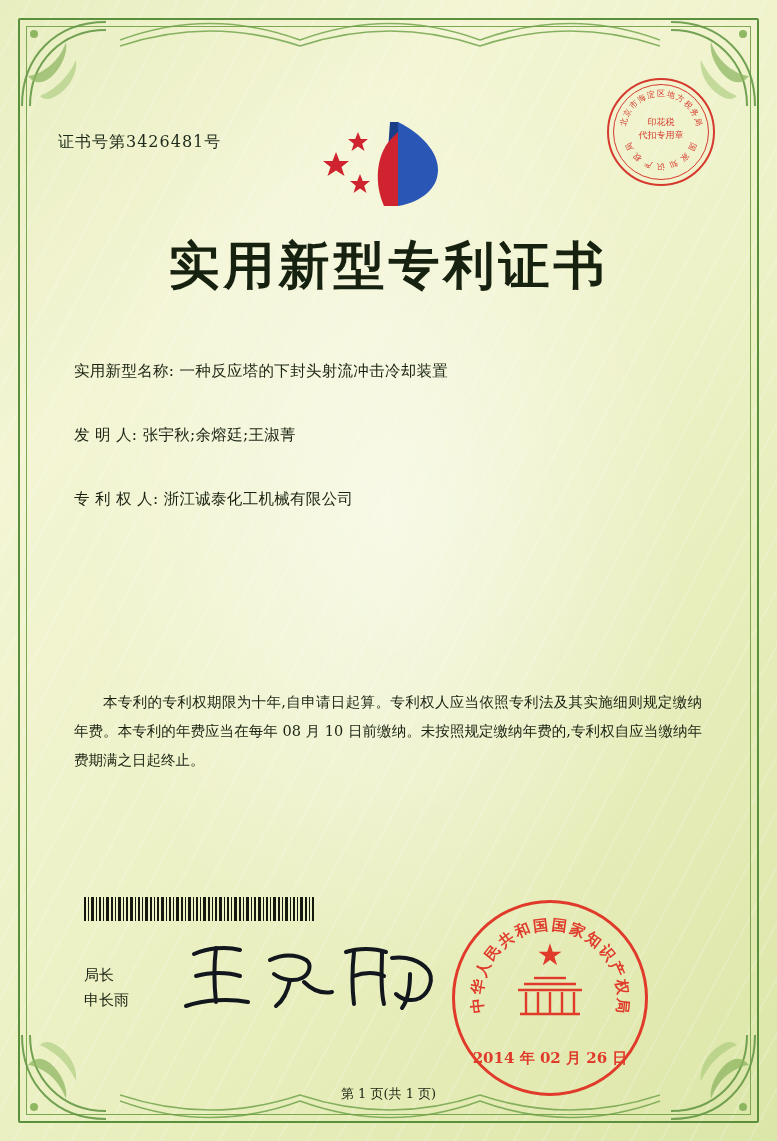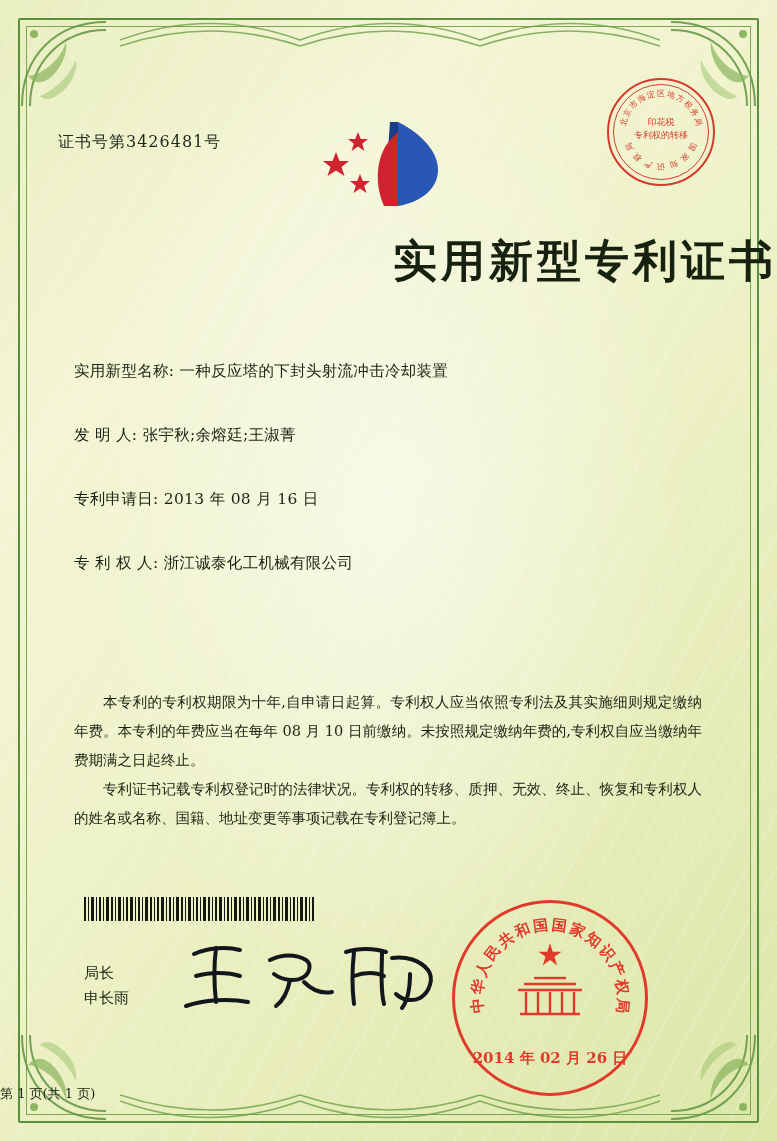--- a/index.html
+++ b/index.html
@@ -129,22 +129,22 @@
     color: #d63a2f;
     font-size: 9px;
     line-height: 13px;
     font-family: "DejaVu Sans", sans-serif;
   }
 
   .title {
     position: absolute;
     left: 0; right: 0;
     top: 232px;
-    text-align: right;
-    font-size: 44px;
+    text-align: center;
+    font-size: 51px;
     font-weight: bold;
     letter-spacing: 4px;
     color: #17210f;
     font-family: "DejaVu Serif", serif;
   }
 
   .fields {
     position: absolute;
     left: 74px;
     top: 350px;
@@ -189,21 +189,21 @@
     height: 24px;
   }
 
   .director-block {
     position: absolute;
     left: 84px;
     top: 962px;
     font-size: 15px;
     line-height: 25px;
     color: #1a2312;
-    font-family: Liberation Mono, monospace;
+    font-family: Liberation Sans, sans-serif;
   }
 
   .signature {
     position: absolute;
     left: 178px;
     top: 930px;
     width: 260px;
     height: 90px;
   }
 
@@ -255,20 +255,21 @@
     color: #e03a2a;
     font-size: 15px;
     font-weight: bold;
     font-family: "DejaVu Serif", serif;
   }
 
   .page-footer {
     position: absolute;
     left: 0; right: 0;
     bottom: 38px;
+    text-align: center;
     font-size: 13px;
     color: #1a2312;
     font-family: "DejaVu Serif", serif;
   }
 </style>
 </head>
 <body>
 
 <div class="page">
 
@@ -349,45 +350,43 @@
         <span style="font-size: 8px; transform: rotate(-15deg) translate(-50%, -44px);">淀</span>
         <span style="font-size: 8px; transform: rotate(0deg) translate(-50%, -44px);">区</span>
         <span style="font-size: 8px; transform: rotate(15deg) translate(-50%, -44px);">地</span>
         <span style="font-size: 8px; transform: rotate(30deg) translate(-50%, -44px);">方</span>
         <span style="font-size: 8px; transform: rotate(45deg) translate(-50%, -44px);">税</span>
         <span style="font-size: 8px; transform: rotate(60deg) translate(-50%, -44px);">务</span>
         <span style="font-size: 8px; transform: rotate(75deg) translate(-50%, -44px);">局</span>
       </div>
     <div class="center-lines">
       <div>印花税</div>
-      <div>专利权的转移</div>
+      <div>代扣专用章</div>
     </div>
     <div class="circ-text" id="topStampArcInner">
         <span style="font-size: 8px; transform: rotate(115deg) translate(-50%, -40px);">国</span>
         <span style="font-size: 8px; transform: rotate(136.667deg) translate(-50%, -40px);">家</span>
         <span style="font-size: 8px; transform: rotate(158.333deg) translate(-50%, -40px);">知</span>
         <span style="font-size: 8px; transform: rotate(180deg) translate(-50%, -40px);">识</span>
         <span style="font-size: 8px; transform: rotate(201.667deg) translate(-50%, -40px);">产</span>
         <span style="font-size: 8px; transform: rotate(223.333deg) translate(-50%, -40px);">权</span>
         <span style="font-size: 8px; transform: rotate(245deg) translate(-50%, -40px);">局</span>
       </div>
   </div>
 
   <div class="title">实用新型专利证书</div>
 
   <div class="fields" id="fields">
       <div class="field-row"><span class="field-label">实用新型名称:</span> <span class="field-value">一种反应塔的下封头射流冲击冷却装置</span></div>
       <div class="field-row"><span class="field-label">发 明 人:</span> <span class="field-value">张宇秋;余熔廷;王淑菁</span></div>
-      <div class="field-row"><span class="field-label">专利申请日:</span> <span class="field-value">2013 年 08 月 16 日</span></div>
       <div class="field-row"><span class="field-label">专 利 权 人:</span> <span class="field-value">浙江诚泰化工机械有限公司</span></div>
     </div>
 
   <div class="body-text" id="bodyText">
       <p>本专利的专利权期限为十年,自申请日起算。专利权人应当依照专利法及其实施细则规定缴纳年费。本专利的年费应当在每年 08 月 10 日前缴纳。未按照规定缴纳年费的,专利权自应当缴纳年费期满之日起终止。</p>
-      <p>专利证书记载专利权登记时的法律状况。专利权的转移、质押、无效、终止、恢复和专利权人的姓名或名称、国籍、地址变更等事项记载在专利登记簿上。</p>
     </div>
 
   <svg class="barcode" viewBox="0 0 230 24" preserveAspectRatio="none">
     <g fill="#14180f">
       <rect x="0" y="0" width="2" height="24"></rect>
         <rect x="4" y="0" width="1" height="24"></rect>
       <rect x="7" y="0" width="3" height="24"></rect>
         <rect x="12" y="0" width="1" height="24"></rect>
       <rect x="15" y="0" width="2" height="24"></rect>
         <rect x="19" y="0" width="1" height="24"></rect>

